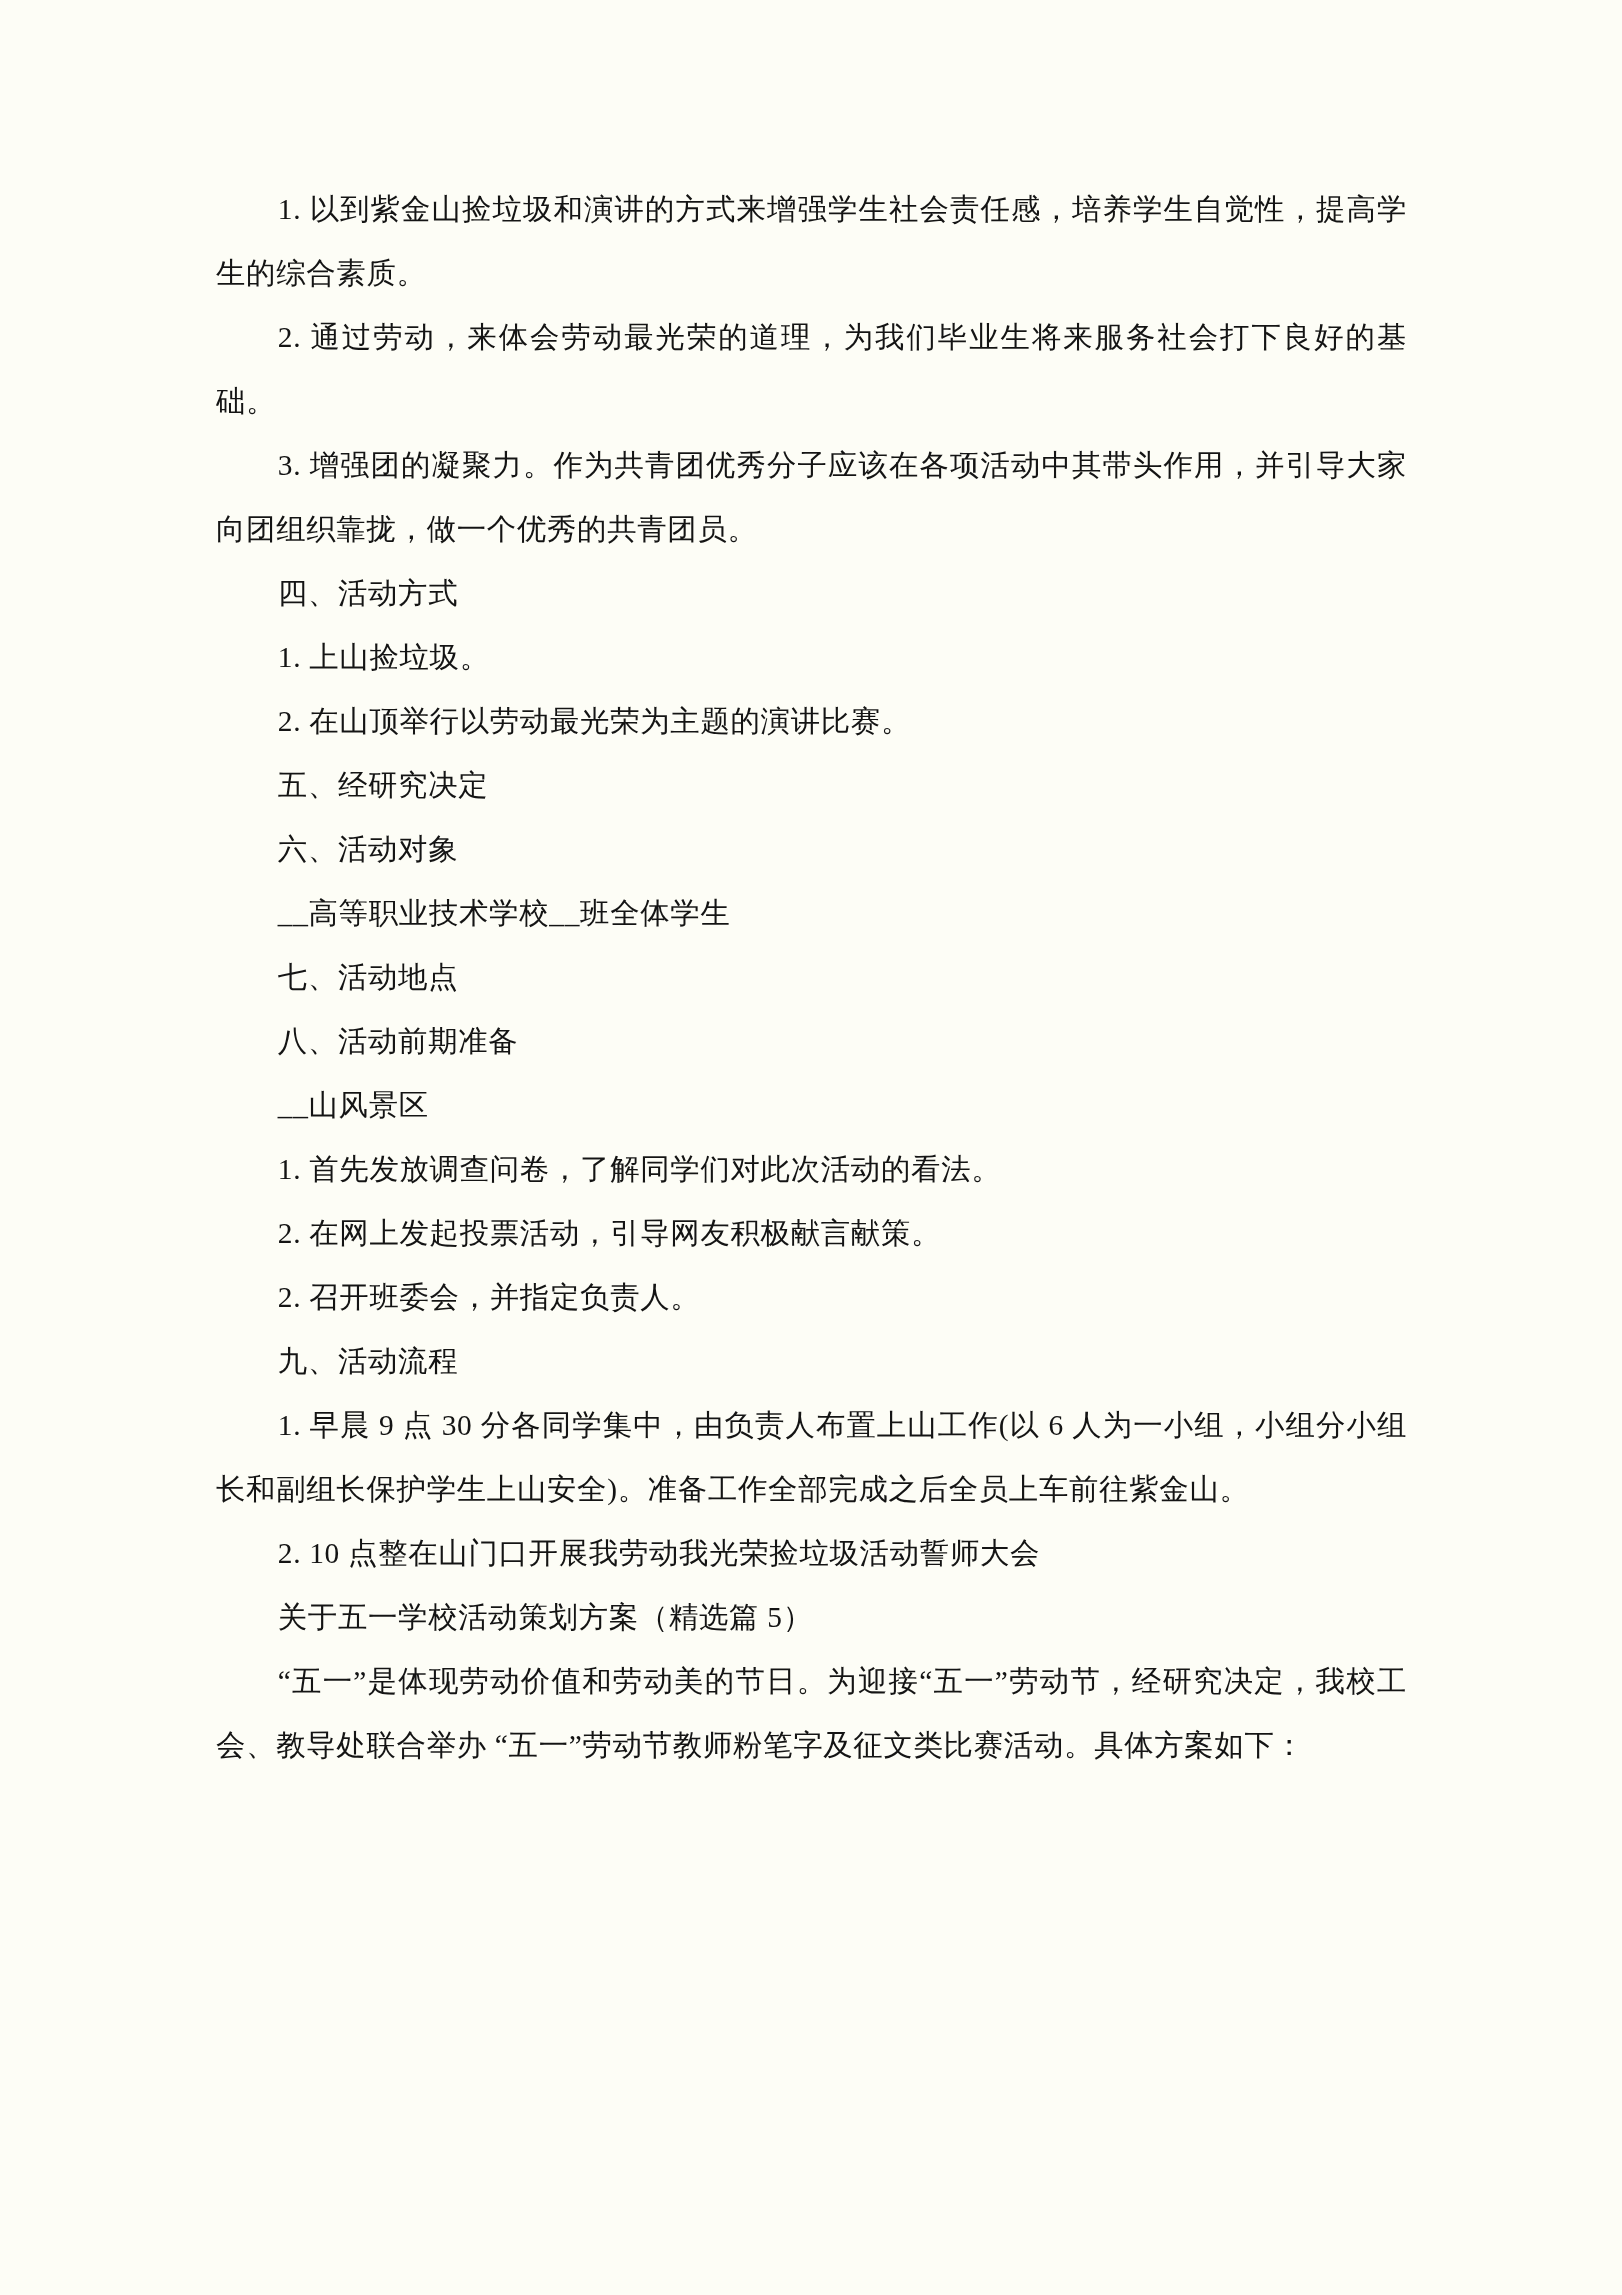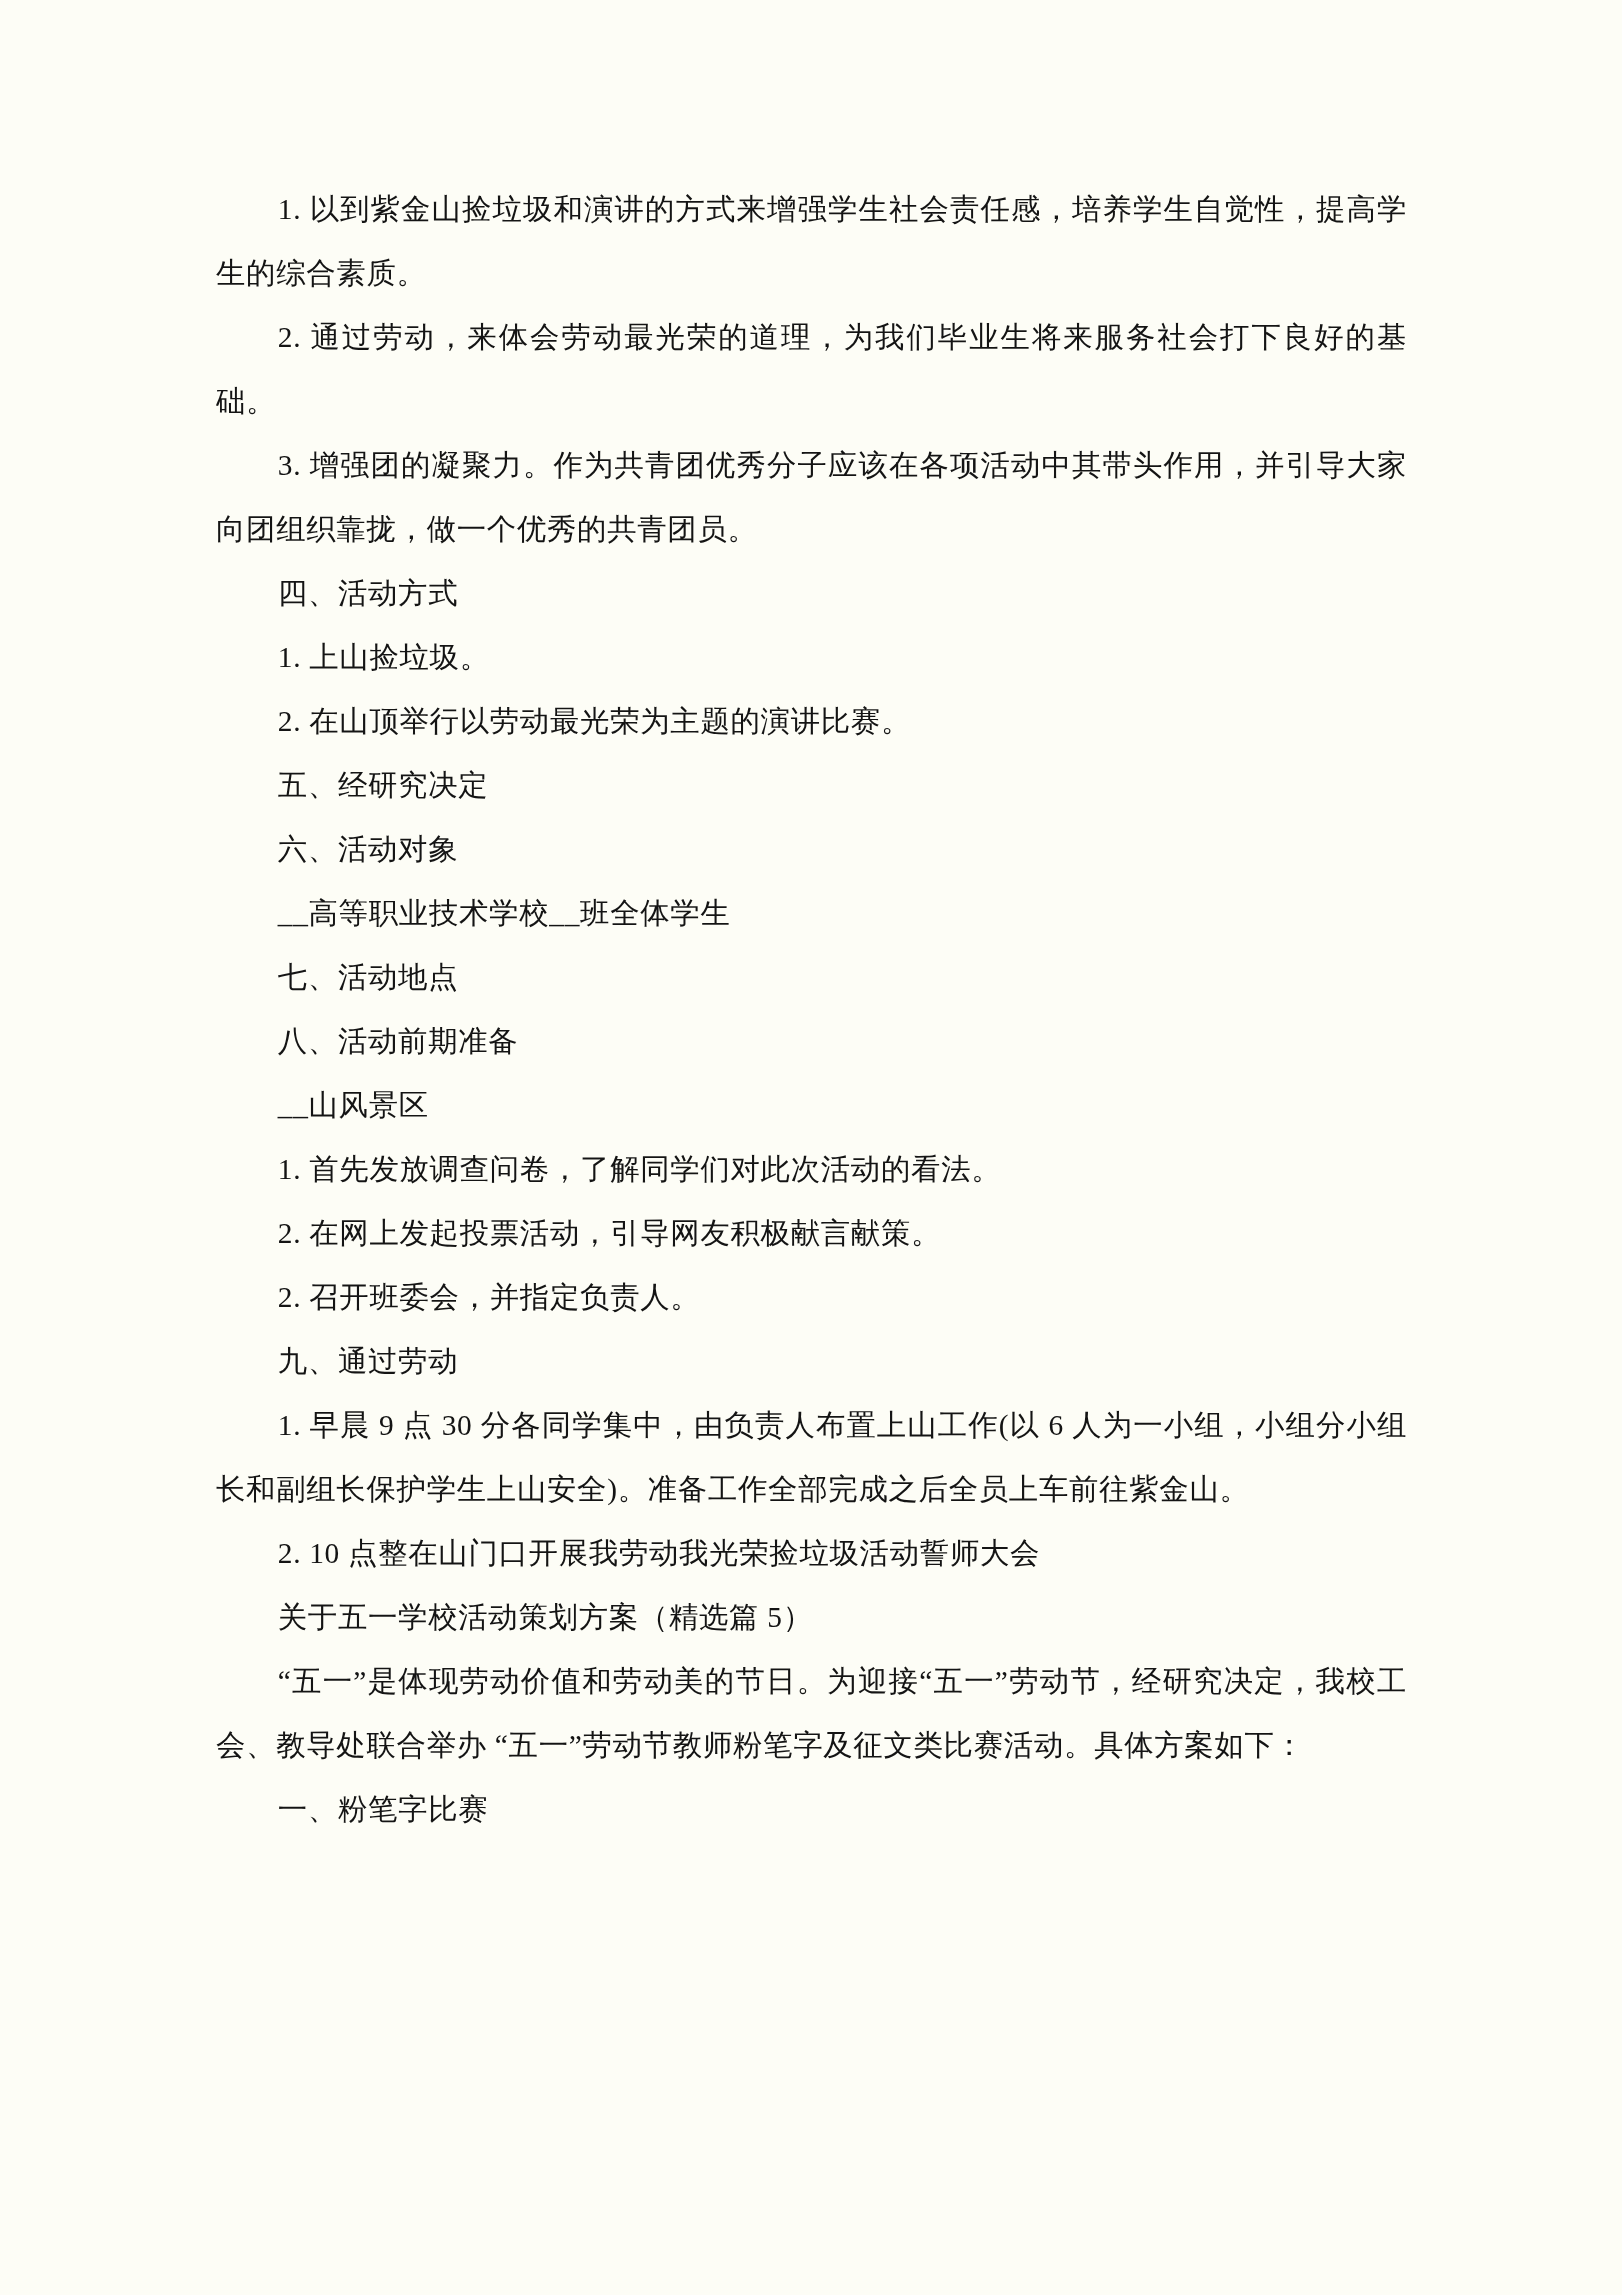--- a/index.html
+++ b/index.html
@@ -47,21 +47,20 @@
     <p>2. 在山顶举行以劳动最光荣为主题的演讲比赛。</p>
     <p>五、经研究决定</p>
     <p>六、活动对象</p>
     <p>__高等职业技术学校__班全体学生</p>
     <p>七、活动地点</p>
     <p>八、活动前期准备</p>
     <p>__山风景区</p>
     <p>1. 首先发放调查问卷，了解同学们对此次活动的看法。</p>
     <p>2. 在网上发起投票活动，引导网友积极献言献策。</p>
     <p>2. 召开班委会，并指定负责人。</p>
-    <p>九、通过劳动</p>
+    <p>九、活动流程</p>
     <p>1. 早晨 9 点 30 分各同学集中，由负责人布置上山工作(以 6 人为一小组，小组分小组长和副组长保护学生上山安全)。准备工作全部完成之后全员上车前往紫金山。</p>
     <p>2. 10 点整在山门口开展我劳动我光荣捡垃圾活动誓师大会</p>
     <p>关于五一学校活动策划方案（精选篇 5）</p>
     <p>“五一”是体现劳动价值和劳动美的节日。为迎接“五一”劳动节，经研究决定，我校工会、教导处联合举办 “五一”劳动节教师粉笔字及征文类比赛活动。具体方案如下：</p>
-    <p>一、粉笔字比赛</p>
   </div>
 </div>
 
 
 </body></html>

